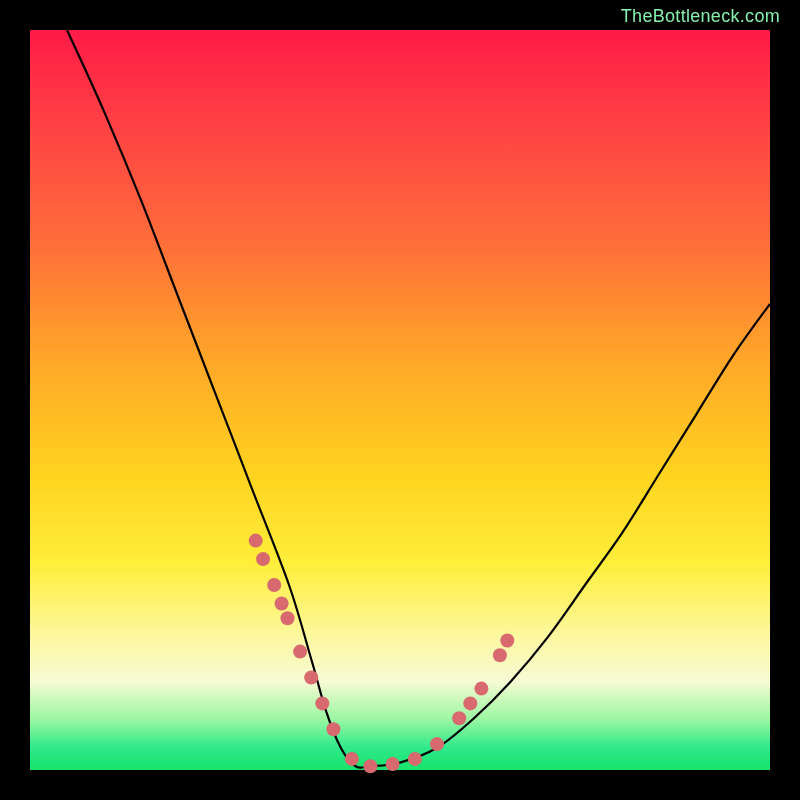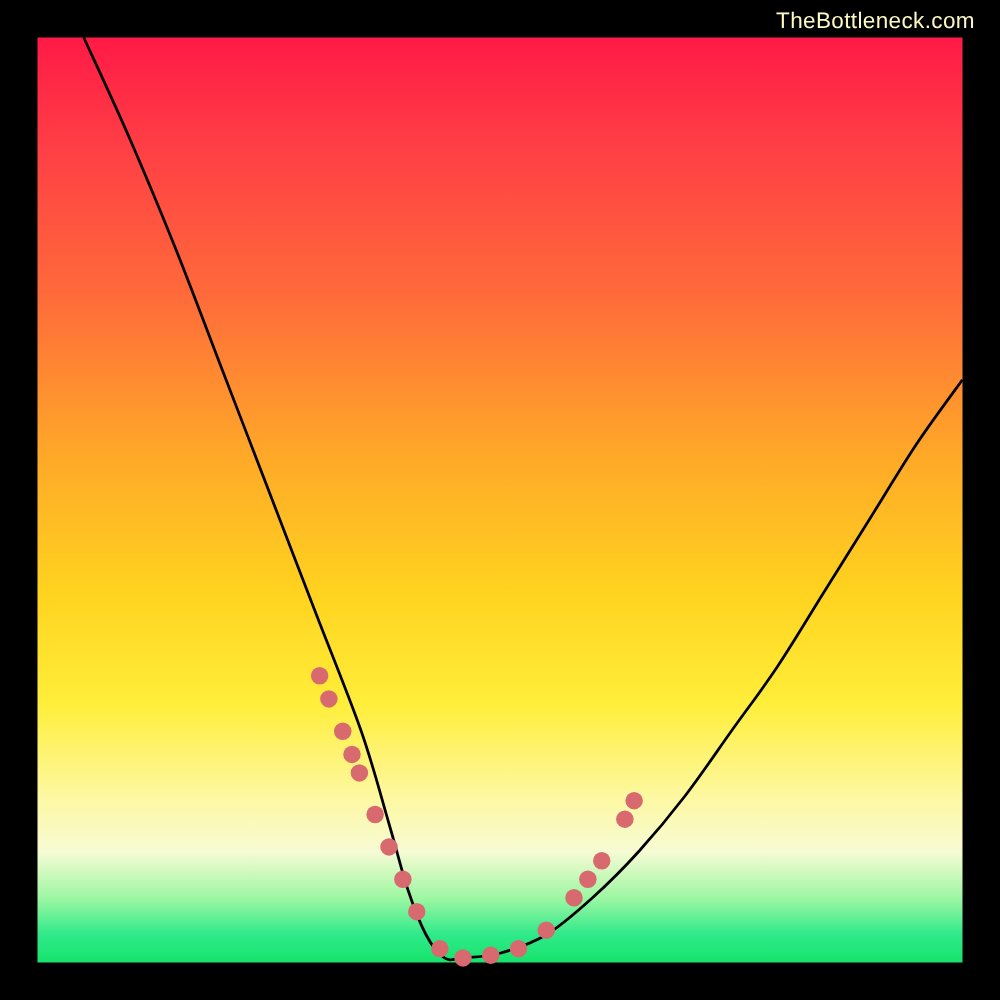--- a/index.html
+++ b/index.html
@@ -38,21 +38,21 @@
       #f7fbd4 88%,
       #9ef7a3 93%,
       #2fe98a 97%,
       #16e36b 100%
     );
   }
   .watermark {
     position: absolute;
     top: 6px;
     right: 20px;
-    color: #fef9c3;
+    color: #86efac;
     font-size: 18px;
     font-weight: 500;
     letter-spacing: 0.3px;
     font-family: Arial, sans-serif;
   }
   svg.curve {
     position: absolute;
     top: 0;
     left: 0;
     width: 740px;

